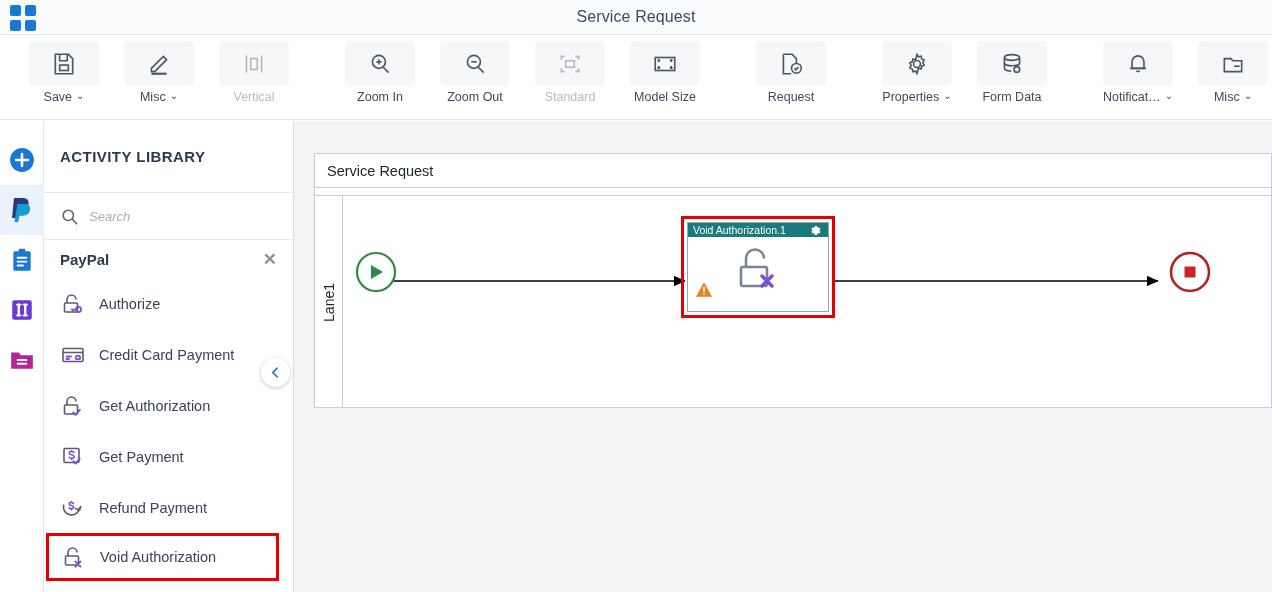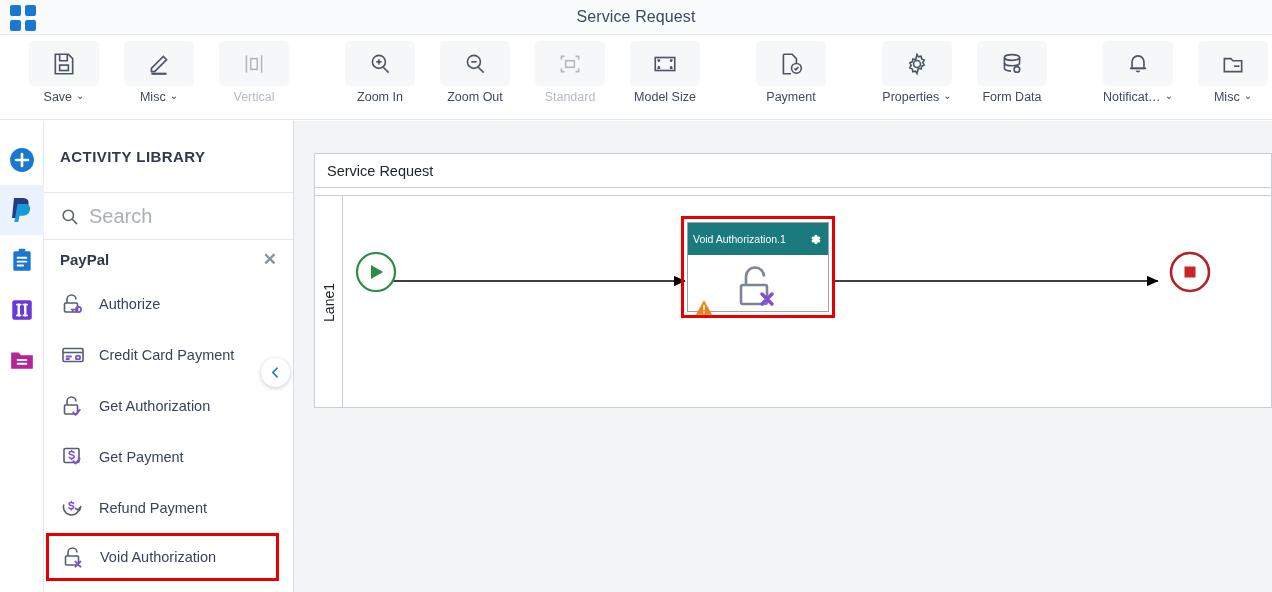--- a/index.html
+++ b/index.html
@@ -78,23 +78,24 @@
   .panel-head {
     height: 72px; display: flex; align-items: center; padding-left: 16px;
     font-size: 15px; color: #2f3b4d; letter-spacing: .45px; font-weight: 600;
     border-bottom: 1px solid #e4e8ee;
   }
   .panel-search {
     height: 47px; display: flex; align-items: center; gap: 10px;
     padding: 0 16px; border-bottom: 1px solid #e4e8ee;
   }
   .panel-search input {
-    border: 0; outline: 0; font-size: 20px; color: #ef4444;
+    border: 0; outline: 0; font-size: 13px; color: #ef4444;
     width: 170px; background: transparent;
     font-family: "Liberation Sans", sans-serif;
+    font-style: italic;
   }
   .panel-search input::placeholder { color: #a9b0ba; }
   .group-head {
     height: 38px; display: flex; align-items: center; justify-content: space-between;
     padding: 0 16px; font-size: 15px; color: #2f3b4d; font-weight: 600;
   }
   .group-close { color: #8b93a0; font-size: 17px; line-height: 1; cursor: pointer; }
   .act-item {
     height: 51px; display: flex; align-items: center; gap: 13px;
     padding-left: 16px;
@@ -144,21 +145,21 @@
   .node-start { position: absolute; left: 39px; top: 54px; }
   .node-end   { position: absolute; left: 853px; top: 54px; }
 
   .task {
     position: absolute; left: 372px; top: 26px;
     width: 142px; height: 90px;
     background: #ffffff; border: 1px solid #9aa3ae;
     outline: 3px solid #e60000; outline-offset: 3px;
   }
   .task-head {
-    height: 32px; background: #1a7a7e;
+    height: 14px; background: #1a7a7e;
     display: flex; align-items: center; justify-content: space-between;
     padding: 0 6px 0 5px;
   }
   .task-title { font-size: 10.5px; color: #ffffff; white-space: nowrap; }
   .task-body { position: relative; height: 67px; }
   .task-icon { position: absolute; left: 50%; top: 6px; transform: translateX(-50%); }
   .task-warn { position: absolute; left: 7px; bottom: 6px; }
 
   .flow { position: absolute; }
   svg { display: block; overflow: visible; }
@@ -295,21 +296,21 @@
       <div class="tb-btn">
         <span>
           <svg width="26" height="26" viewBox="0 0 24 24" fill="none" stroke="#4c5565" stroke-width="1.5">
             <path d="M5 3h8l4 4v4M5 3v18h7"></path>
             <circle cx="17" cy="16" r="4.5"></circle>
               <path d="M15.2 16l1.3 1.4 2.4-2.6"></path>
           </svg>
         </span>
       </div>
       <div class="tb-label">
-        <span>Payment</span>
+        <span>Request</span>
       </div>
     </div>
 
     <div class="tb-gap"></div>
 
     <div class="tb-item">
       <div class="tb-btn">
         <span>
           <svg width="26" height="26" viewBox="0 0 24 24" fill="none" stroke="#4c5565" stroke-width="1.5">
             <circle cx="12" cy="12" r="3.2"></circle>

